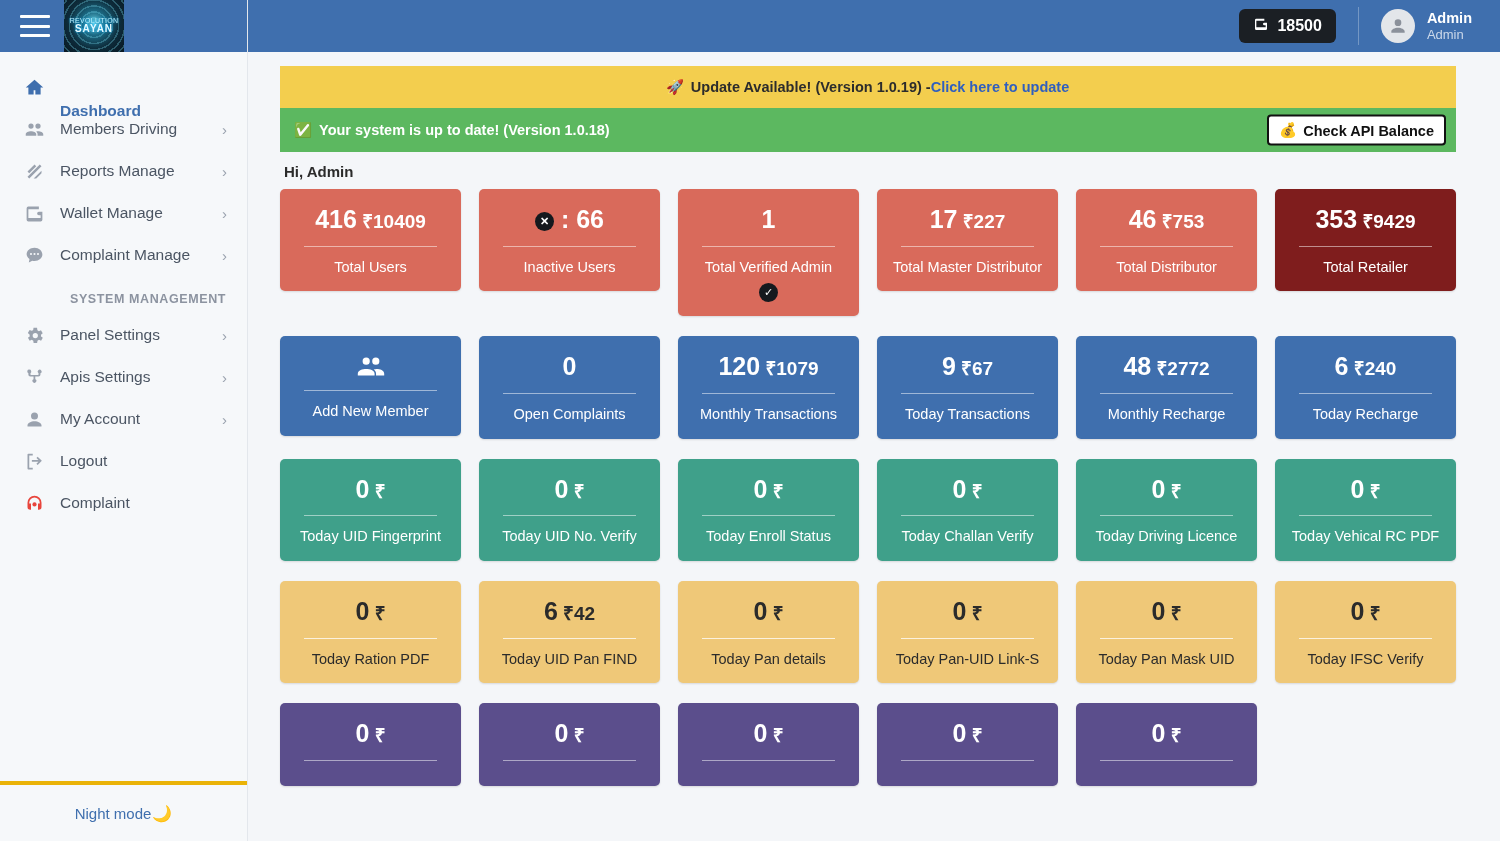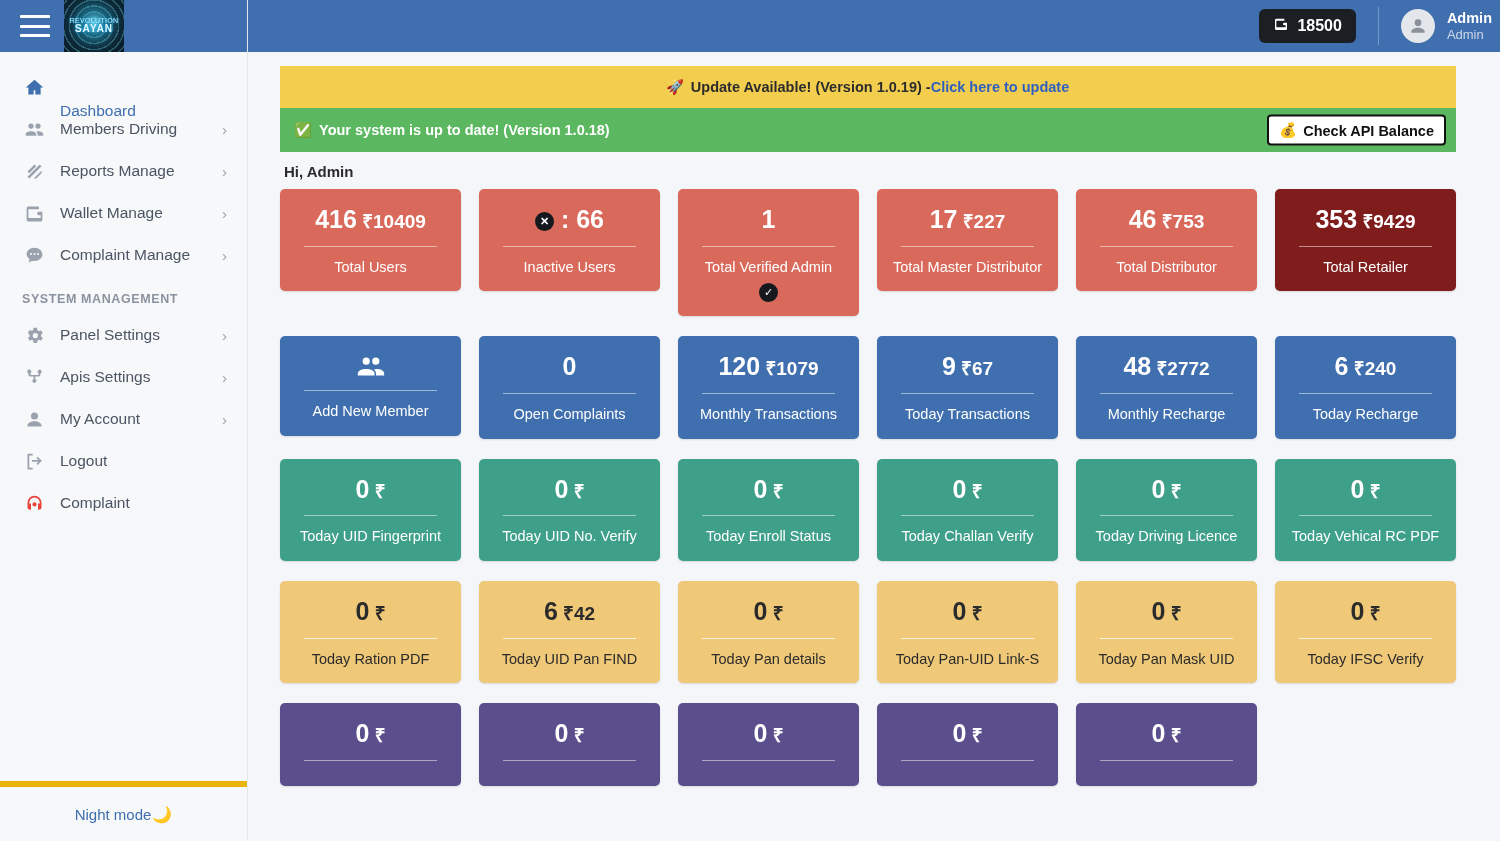--- a/index.html
+++ b/index.html
@@ -46,43 +46,43 @@
   }
   .logo-text b { display:block; font-size: 10px; letter-spacing: 1px; color:#e6fbff; }
 
   .nav { padding-top: 14px; flex: 1 1 auto; overflow: hidden; }
   .nav-item {
     display: flex; align-items: center; gap: 14px;
     height: 42px; padding: 0 20px 0 22px;
     color: #4b5563; font-size: 15.5px; cursor: pointer;
     position: relative;
   }
-  .nav-item.active .nav-label { color: #3f6fae; font-weight: normal; margin-top: 48px; }
+  .nav-item.active .nav-label { color: #3f6fae; font-weight: bold; margin-top: 48px; }
   .nav-item.active .nav-ico svg { fill: #3f6fae; }
   .nav-ico { width: 24px; height: 24px; display:flex; align-items:center; justify-content:center; flex:0 0 24px; }
   .nav-ico svg { width: 21px; height: 21px; fill: #9aa2ae; }
   .nav-label { flex: 1 1 auto; white-space: nowrap; }
   .chev { color: #9aa2ae; font-size: 15px; line-height: 1; }
   .section-title {
     padding: 16px 20px 8px 22px;
     font-size: 12.5px; font-weight: bold; letter-spacing: .6px;
-    color: #8c93a0; text-transform: uppercase;
+    color: #8c93a0; text-transform: uppercase; margin-left: 48px;
   }
   .sidebar-footer {
-    border-top: 6px solid #eab308;
+    border-top: 4px solid #eab308;
     height: 60px; display:flex; align-items:center; justify-content:center;
     gap: 1px; color:#3f6fae; font-size: 15px; cursor: pointer;
   }
   .moon { font-size: 16px; }
 
   
   .main { flex: 1 1 auto; height: 841px; display: flex; flex-direction: column; min-width:0; }
   .topbar {
     height: 52px; background: #3f6fae; display: flex; align-items: center;
-    justify-content: flex-end; padding-right: 8px; gap: 0;
+    justify-content: flex-end; padding-right: 28px; gap: 0;
   }
   .wallet-chip {
     background: #1b1f24; color: #fff; border-radius: 6px;
     padding: 7px 14px; font-size: 16px; font-weight: bold;
     display: flex; align-items: center; gap: 8px; cursor: pointer;
   }
   .wallet-chip svg { width: 16px; height: 16px; fill: #fff; }
   .topbar-div { width:1px; height: 38px; background: rgba(255,255,255,.28); margin: 0 22px; }
   .user-box { display:flex; align-items:center; gap: 12px; cursor:pointer; }
   .avatar {

